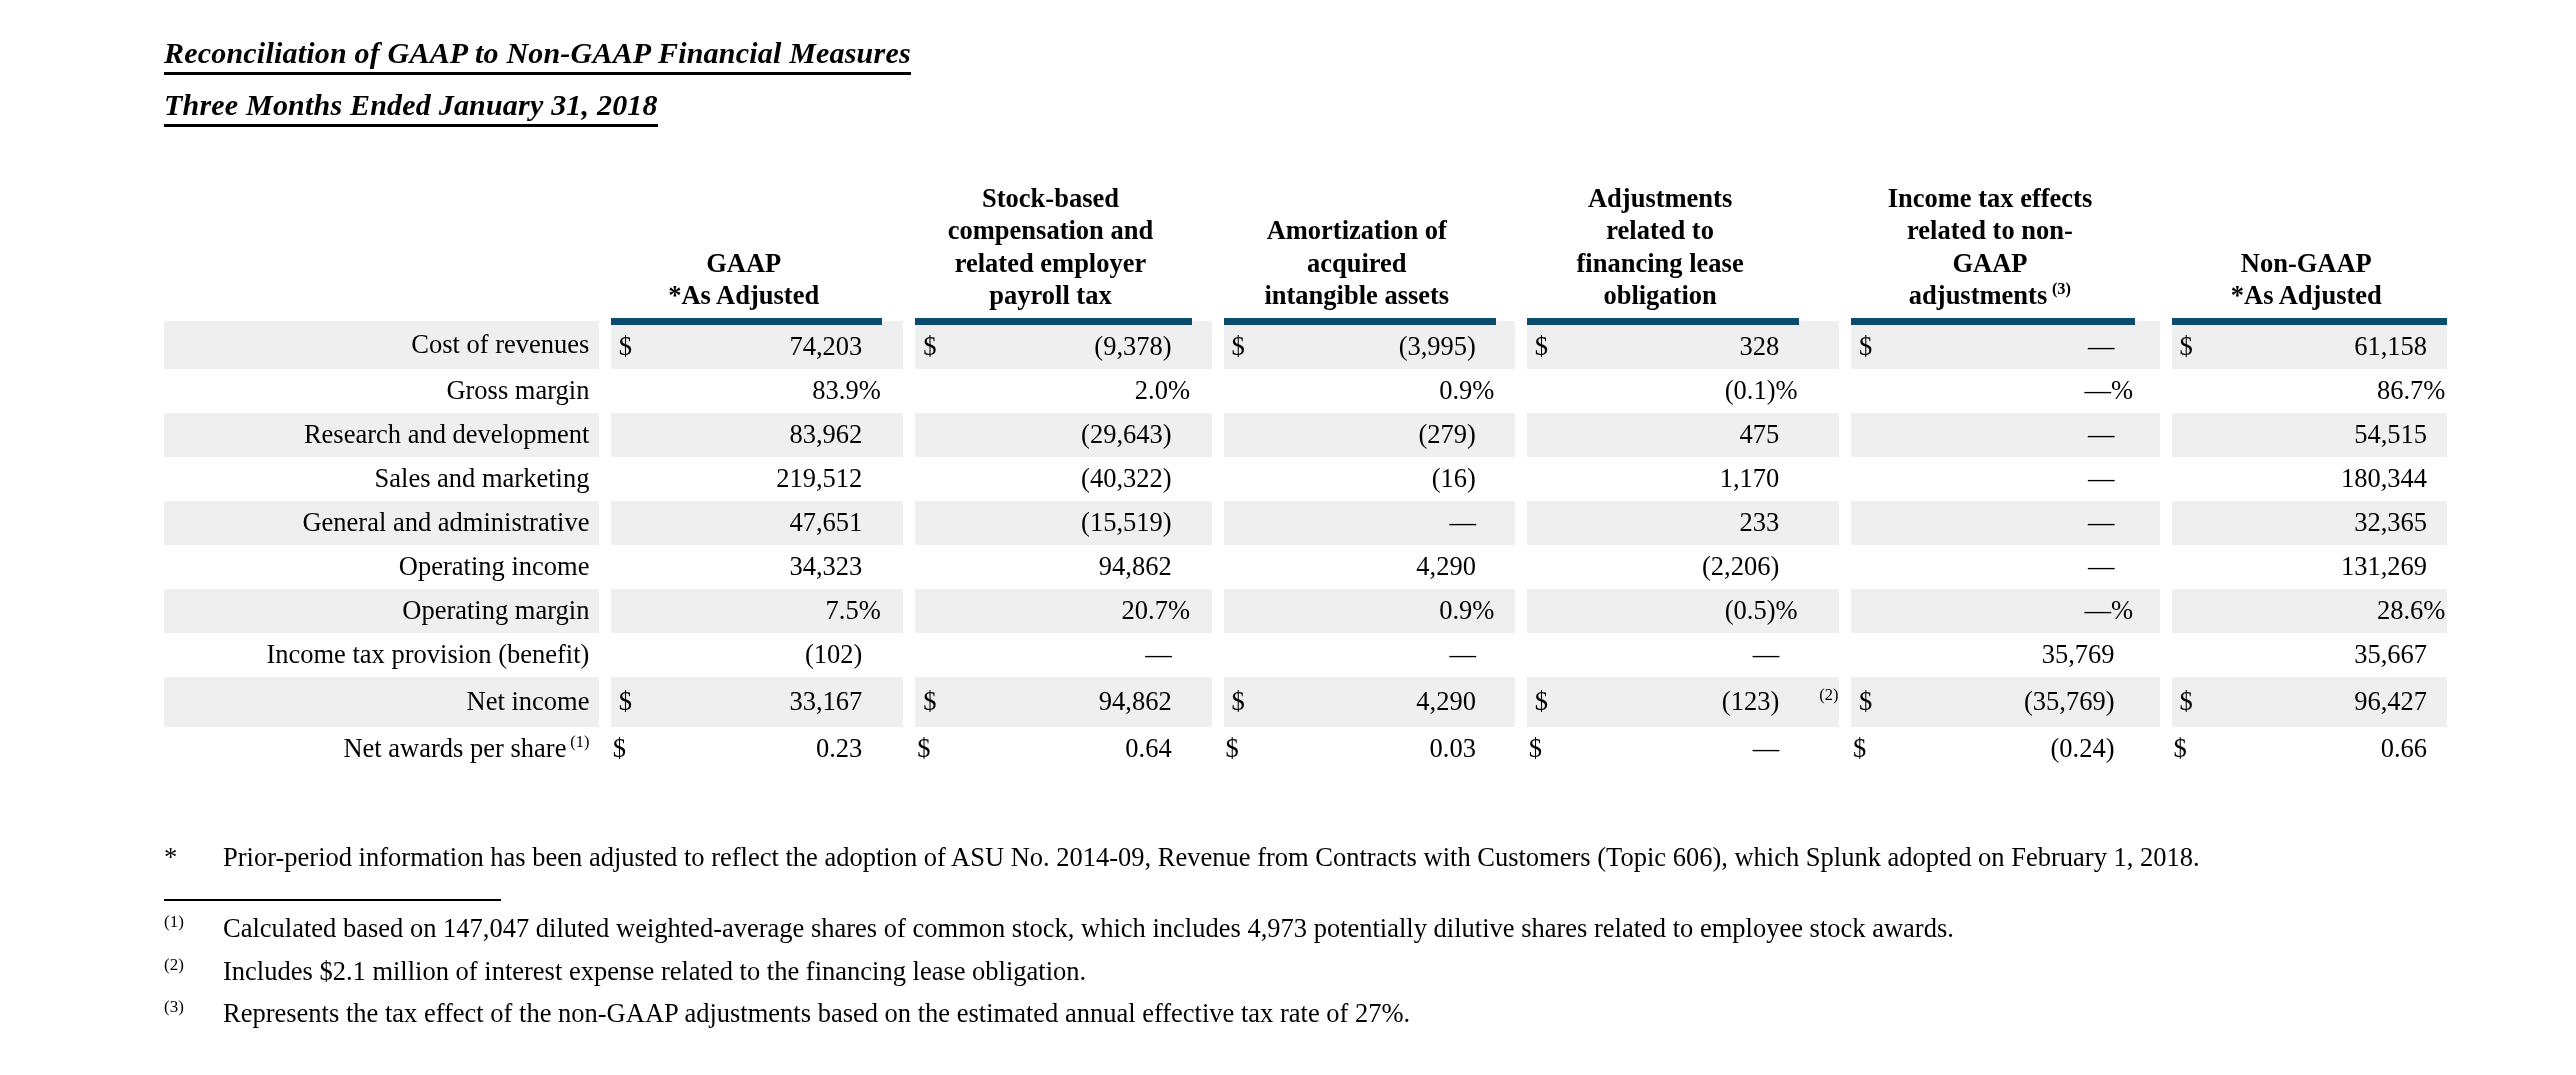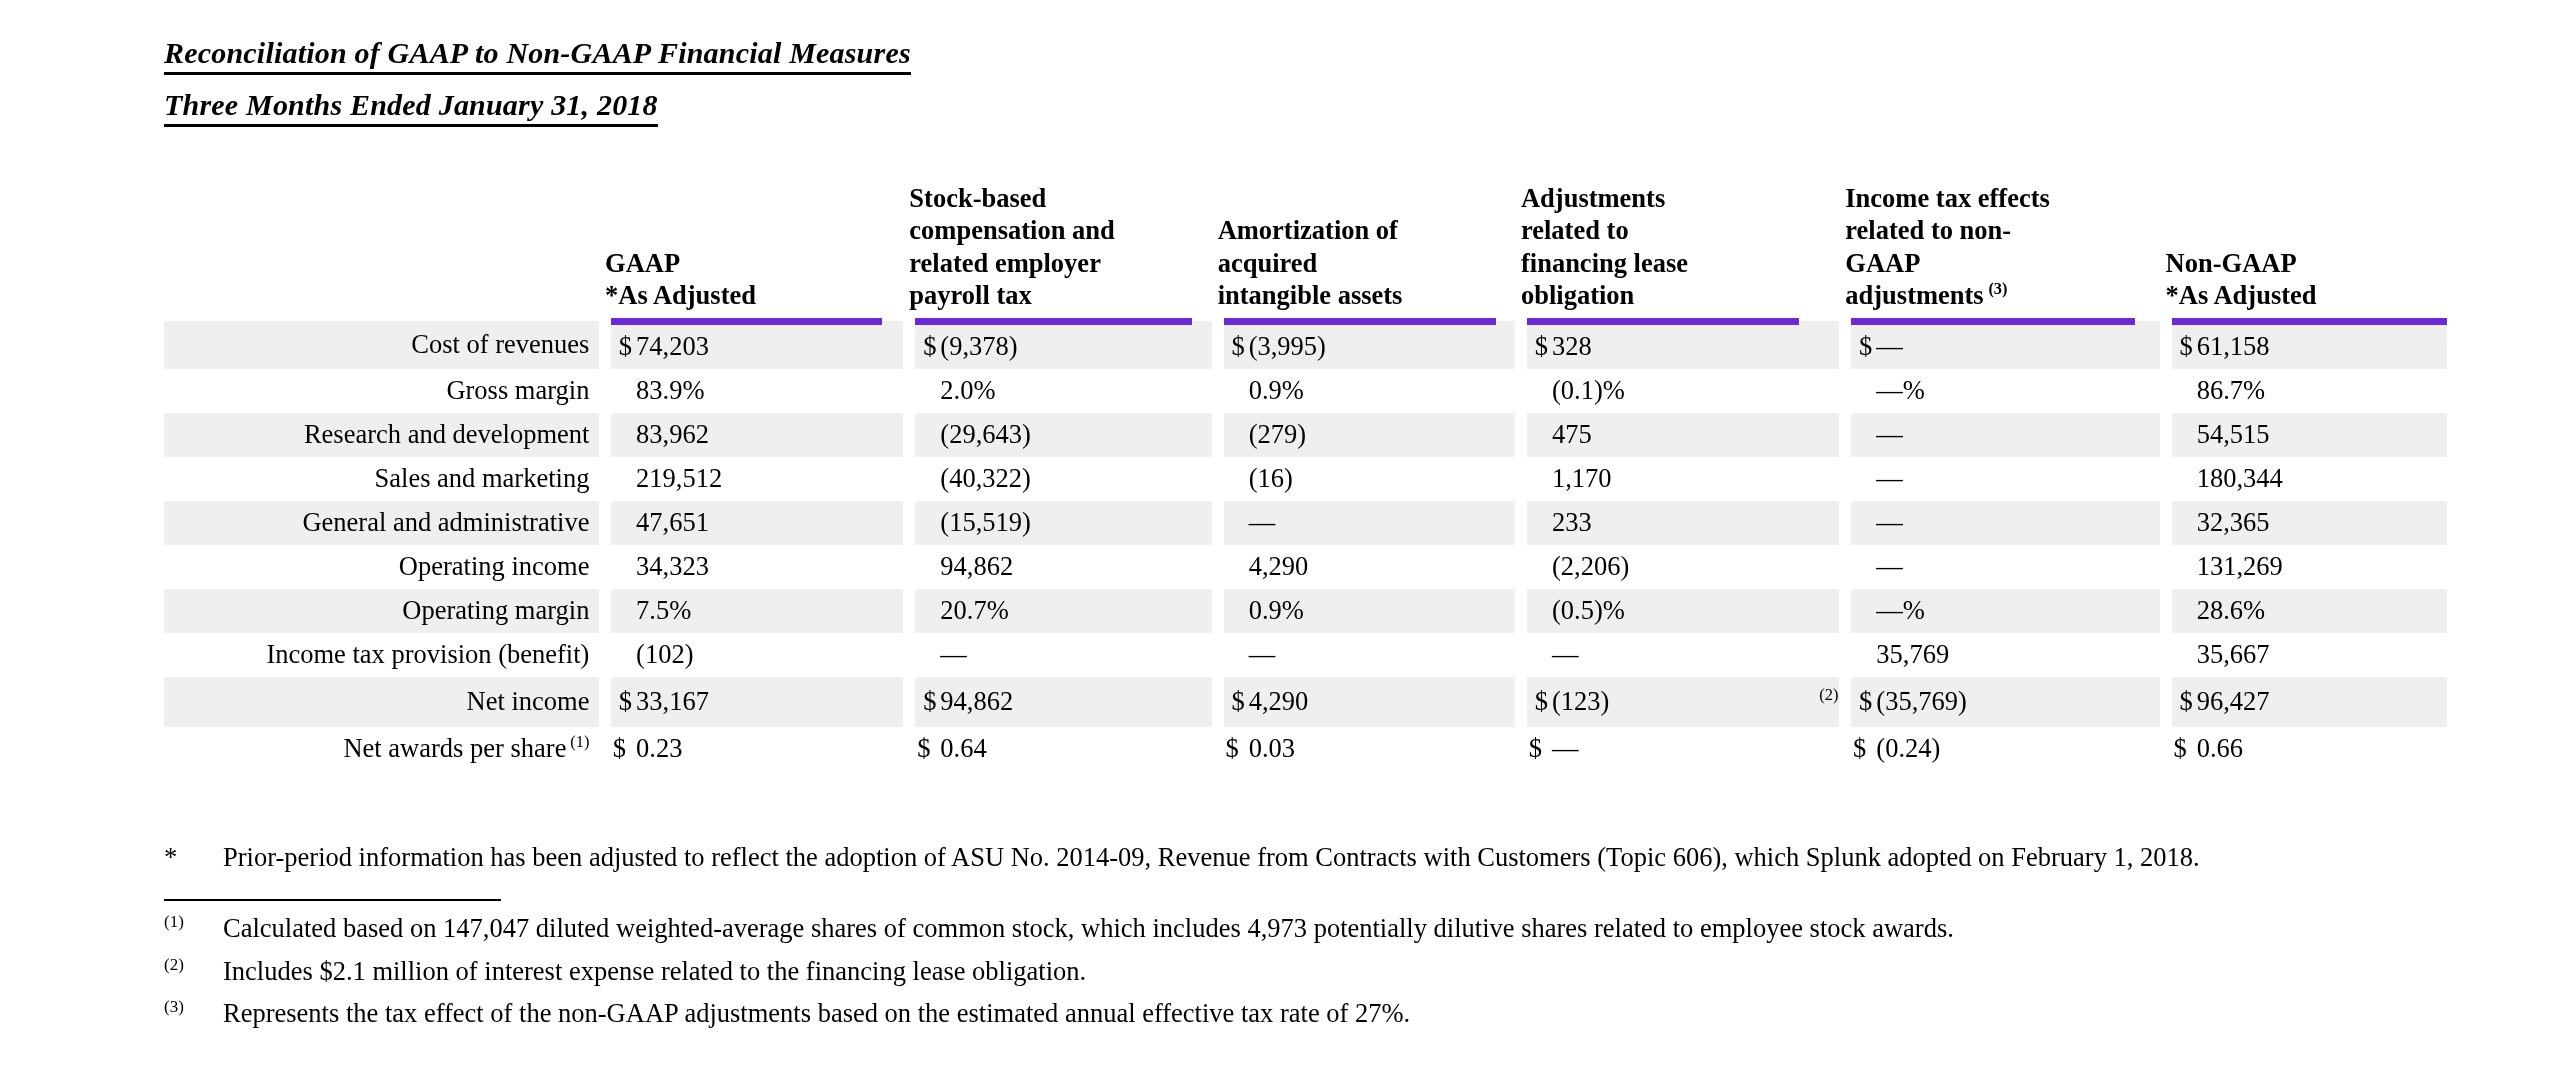--- a/index.html
+++ b/index.html
@@ -15,29 +15,29 @@
   .title-line { margin-bottom:12.5px; }
   .title-line span {
     display:inline-block; font-size:30px; font-weight:bold; font-style:italic;
     border-bottom:3.1px solid #000; padding-bottom:2.3px; letter-spacing:0.2px;
   }
 
   
   table.tbl { border-collapse:collapse; table-layout:fixed; width:2283px; margin-top:55px; font-size:26.5px; }
   .tbl th { font-weight:bold; vertical-align:bottom; padding:0; }
   .tbl th.col-h {
-    text-align:left; border-bottom:7px solid #6d28d9;
+    text-align:center; border-bottom:7px solid #0c4a6e;
     line-height:1.22; padding-bottom:6.2px;
   }
   .tbl th.col-h span.hline { white-space:pre-line; }
   .tbl td { height:44px; vertical-align:middle; padding:0; }
   tr.tall td { height:50px; }
   td.lbl { text-align:right; padding-left:1.6px; }
   td.cur { text-align:left; padding-left:7.8px; }
-  td.val { text-align:left; padding-right:20px; }
+  td.val { text-align:right; padding-right:20px; }
   tr.pct-row { }
   tr.pct-row td.val { padding-right:1.6px; }
   tr.shaded td { background:#efefef; }
   tr.shaded td.gap { background:#efefef; border-right:12.5px solid #ffffff; }
   sup { font-size:16.4px; line-height:0; }
   th.col-h sup { margin-left:4.7px; }
   td.lbl sup { margin-left:3.9px; }
   td.gap sup { padding-left:20px; }
 
   

